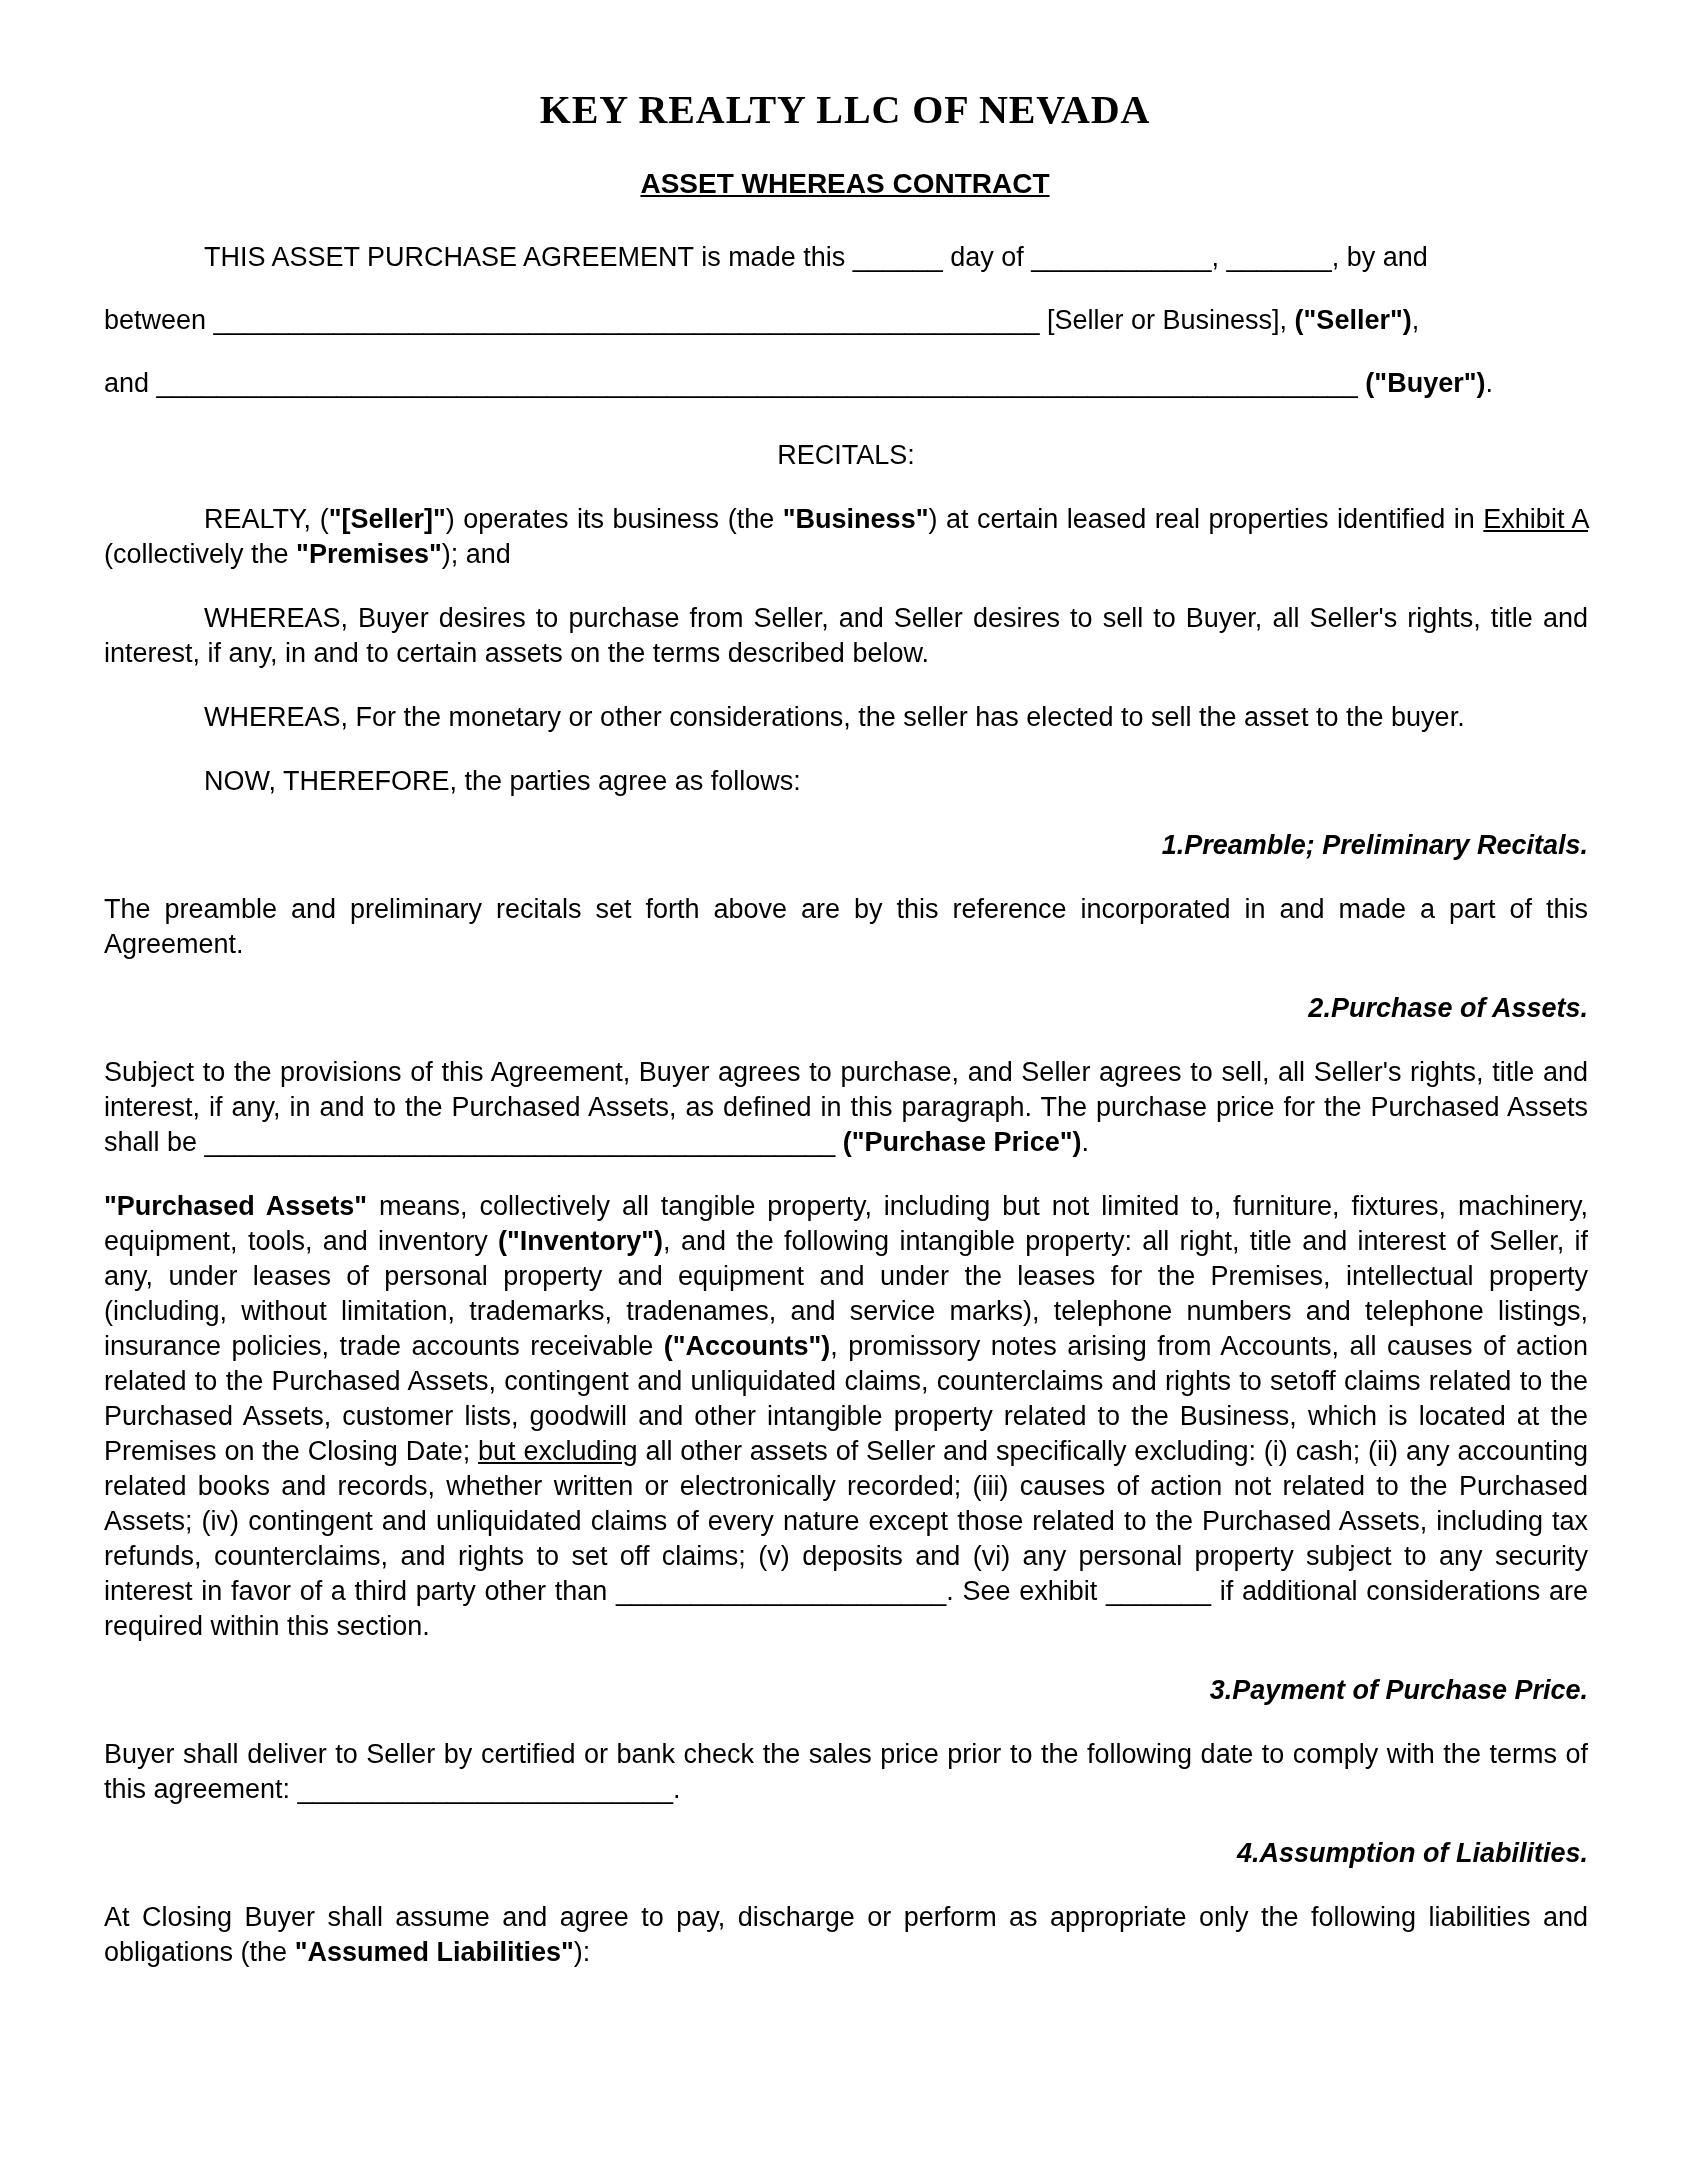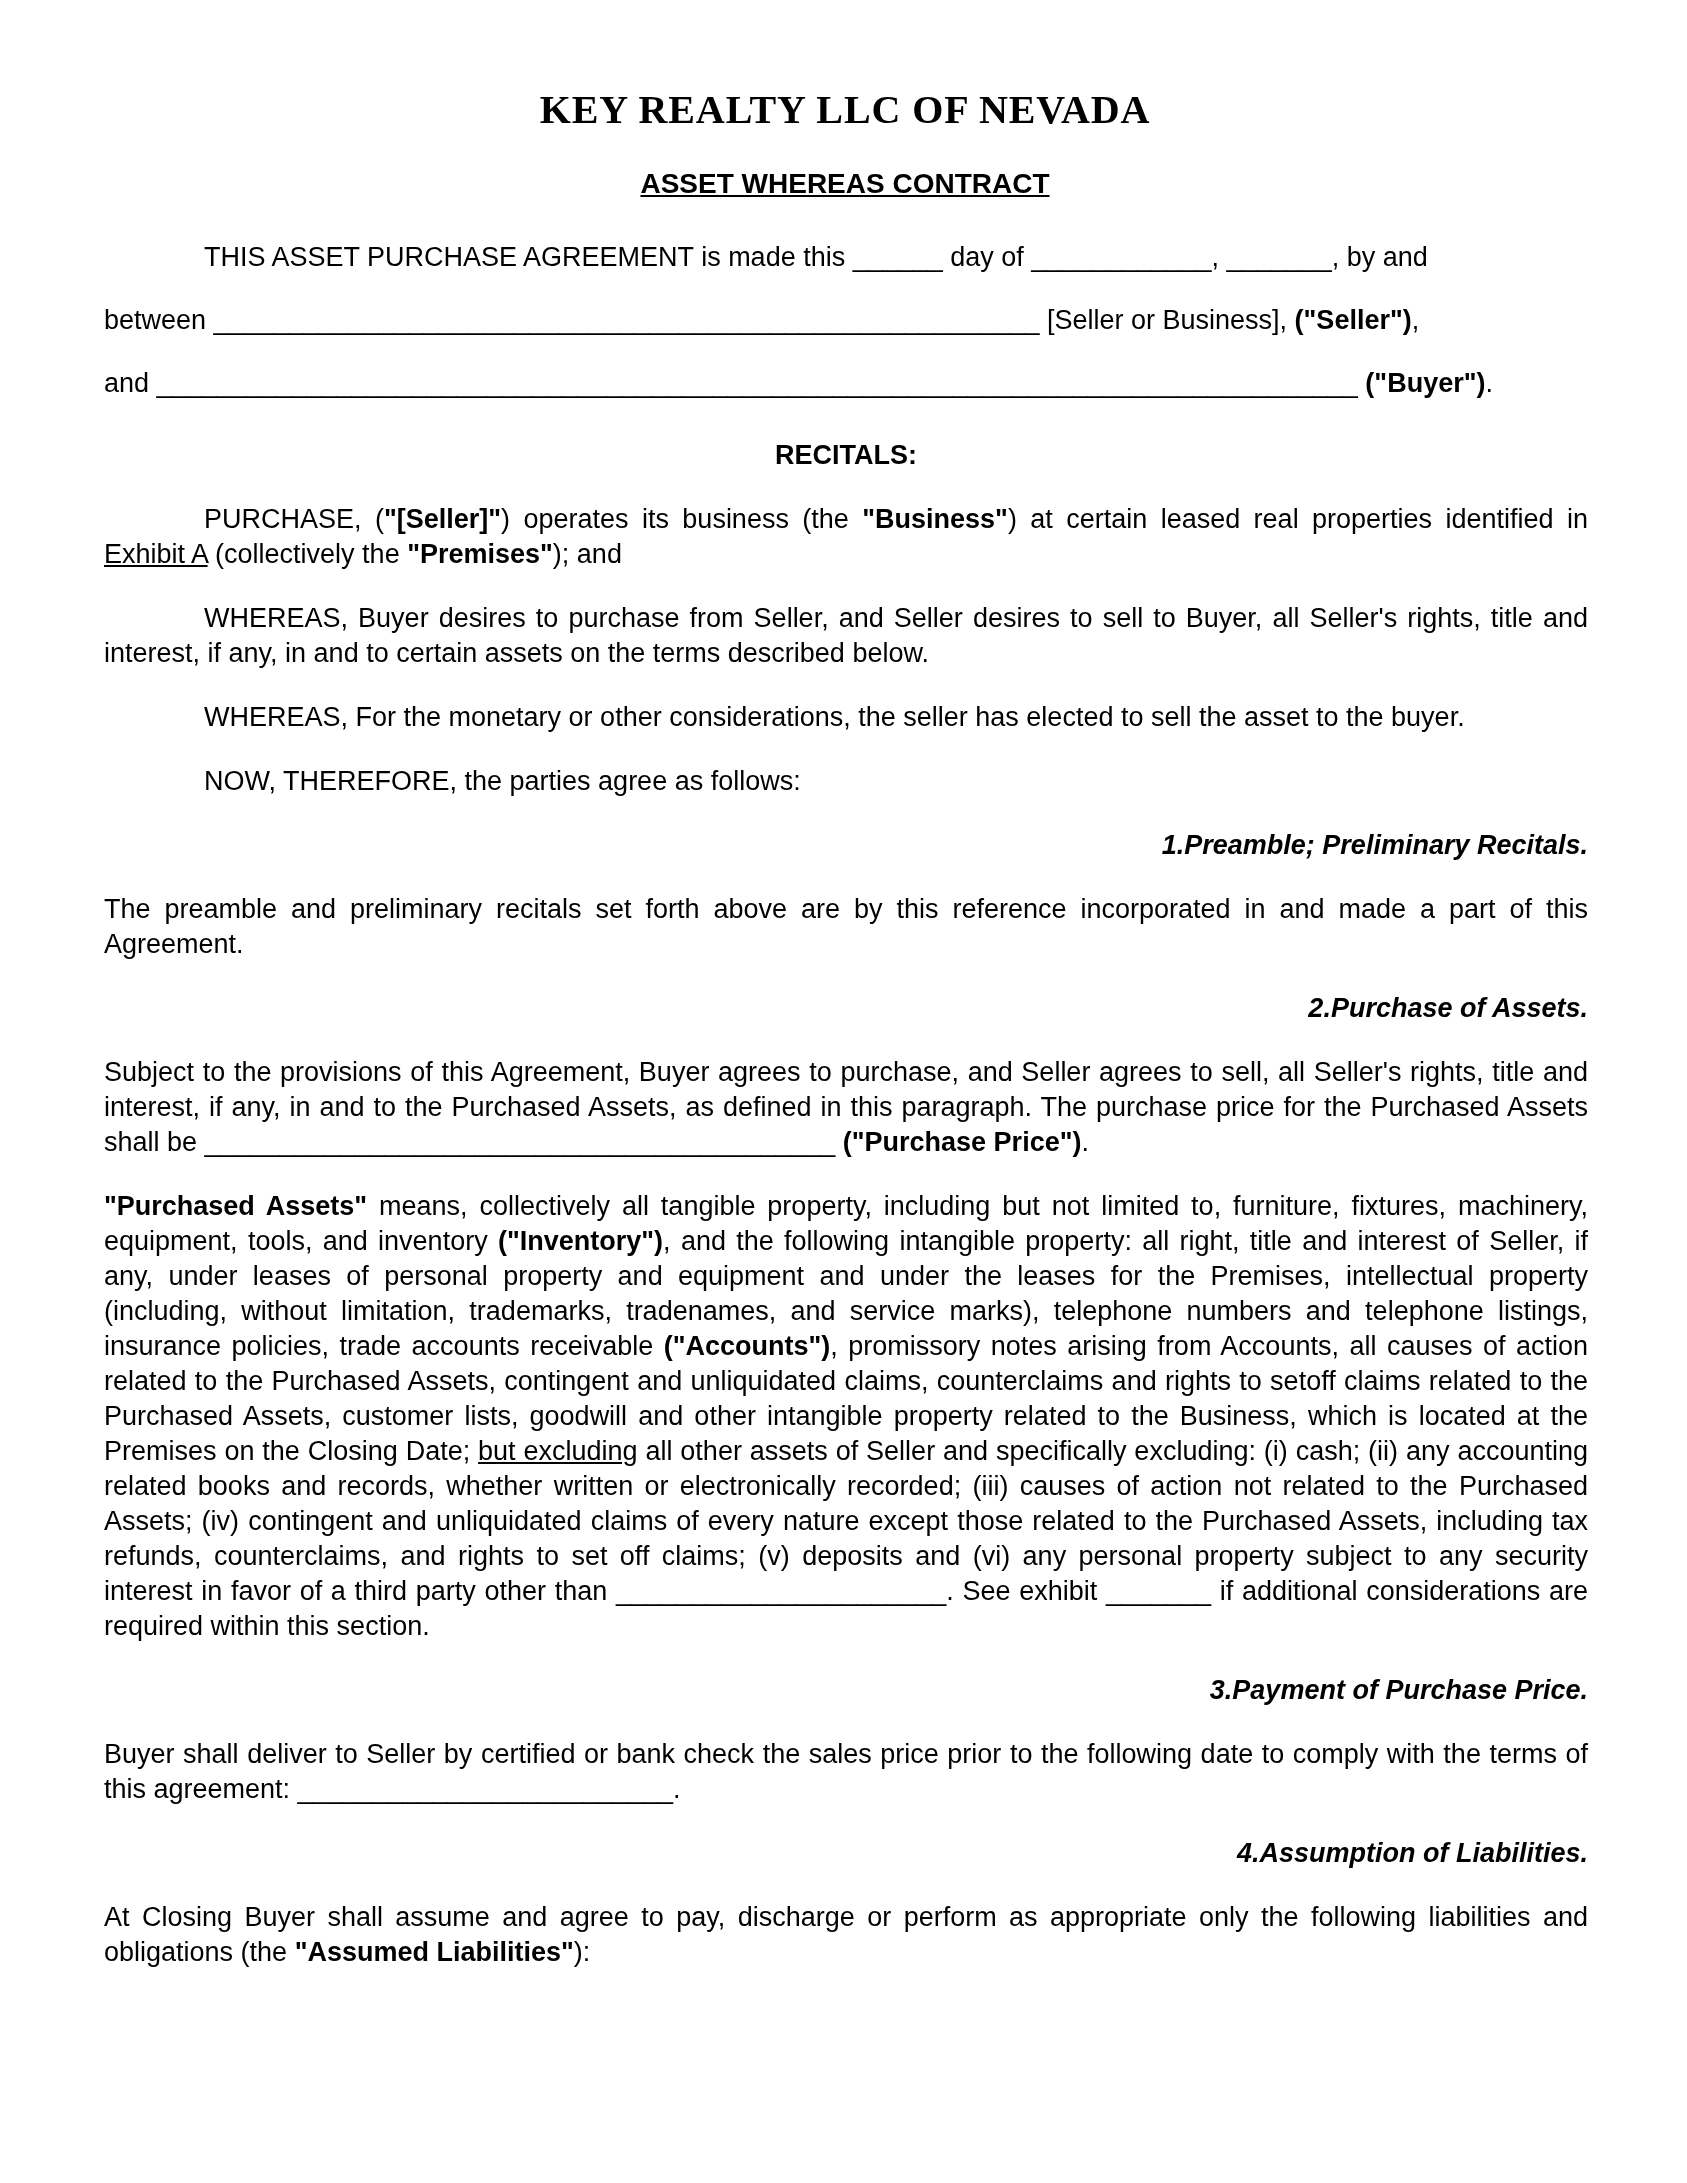--- a/index.html
+++ b/index.html
@@ -46,21 +46,21 @@
     text-align: justify;
   }
   .opening {
     line-height: 63px;
     text-align: left;
     text-indent: 100px;
     margin-bottom: 23px;
   }
   .recitals {
     text-align: center;
-    font-weight: bold;
+    font-weight: normal;
     margin-bottom: 29px;
   }
   .indent {
     text-indent: 100px;
   }
   .section-head {
     font-weight: bold;
     text-align: right;
     font-style: italic;
   }
@@ -77,21 +77,21 @@
 <div class="sheet">
 
   <h1 class="doc-title">KEY REALTY LLC OF NEVADA</h1>
 
   <h2 class="doc-subtitle">ASSET WHEREAS CONTRACT</h2>
 
   <p class="opening"><span>THIS ASSET PURCHASE AGREEMENT is made this ______ day of ____________, _______, by and</span><br><span>between _______________________________________________________ [Seller or Business], </span><span class="b">("Seller")</span><span>,</span><br><span>and ________________________________________________________________________________ </span><span class="b">("Buyer")</span><span>.</span></p>
 
   <p class="recitals">RECITALS:</p>
 
-  <p class="indent"><span>PURCHASE, (</span><span class="b">"[Seller]"</span><span>) operates its business (the </span><span class="b">"Business"</span><span>) at certain leased real properties identified in </span><span class="u">Exhibit A</span><span> (collectively the </span><span class="b">"Premises"</span><span>); and</span></p>
+  <p class="indent"><span>REALTY, (</span><span class="b">"[Seller]"</span><span>) operates its business (the </span><span class="b">"Business"</span><span>) at certain leased real properties identified in </span><span class="u">Exhibit A</span><span> (collectively the </span><span class="b">"Premises"</span><span>); and</span></p>
 
   <p class="indent"><span>WHEREAS, Buyer desires to purchase from Seller, and Seller desires to sell to Buyer, all Seller's rights, title and interest, if any, in and to certain assets on the terms described below.</span></p>
 
   <p class="indent"><span>WHEREAS, For the monetary or other considerations, the seller has elected to sell the asset to the buyer.</span></p>
 
   <p class="indent">NOW, THEREFORE, the parties agree as follows:</p>
 
   <p class="section-head">
     <span class="sec-num">1.</span><span>Preamble; Preliminary Recitals.</span>
   </p>

